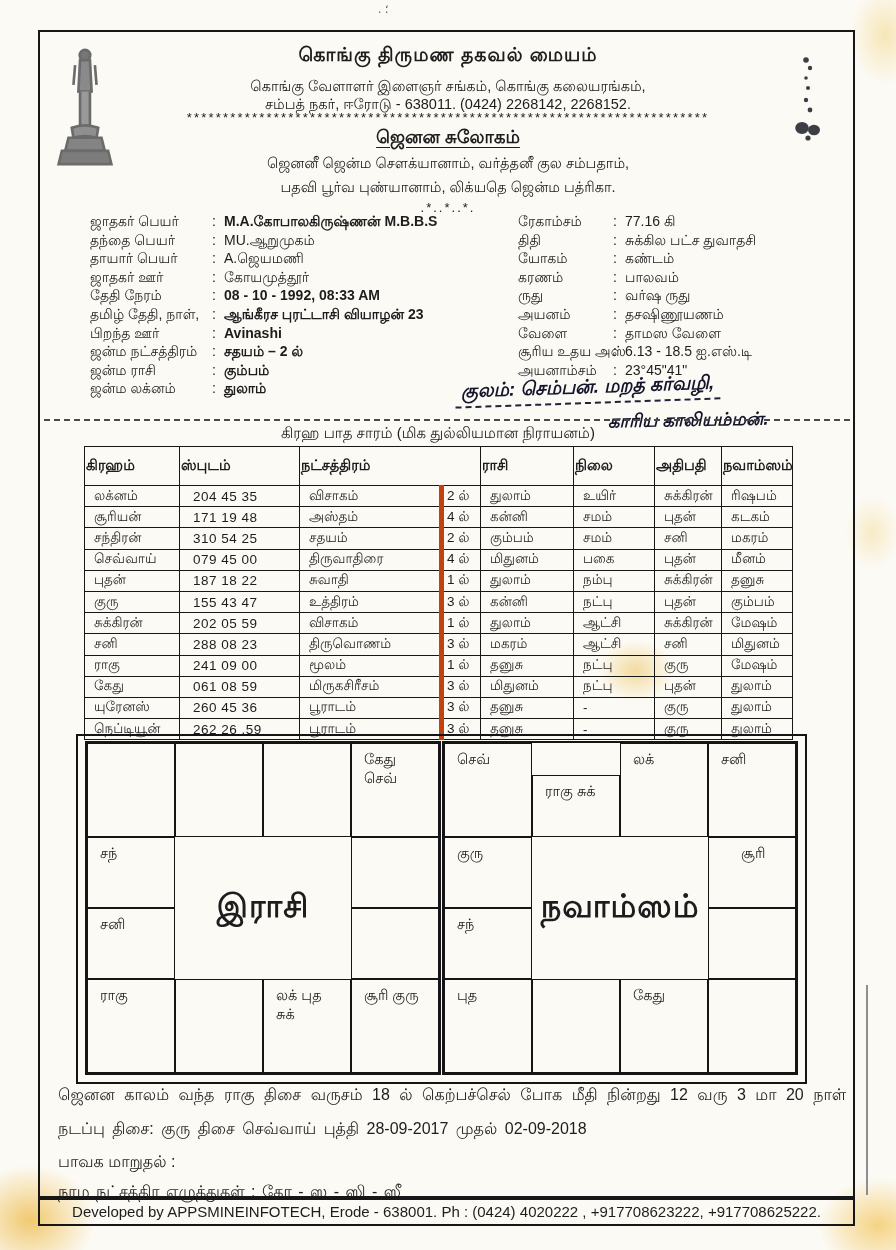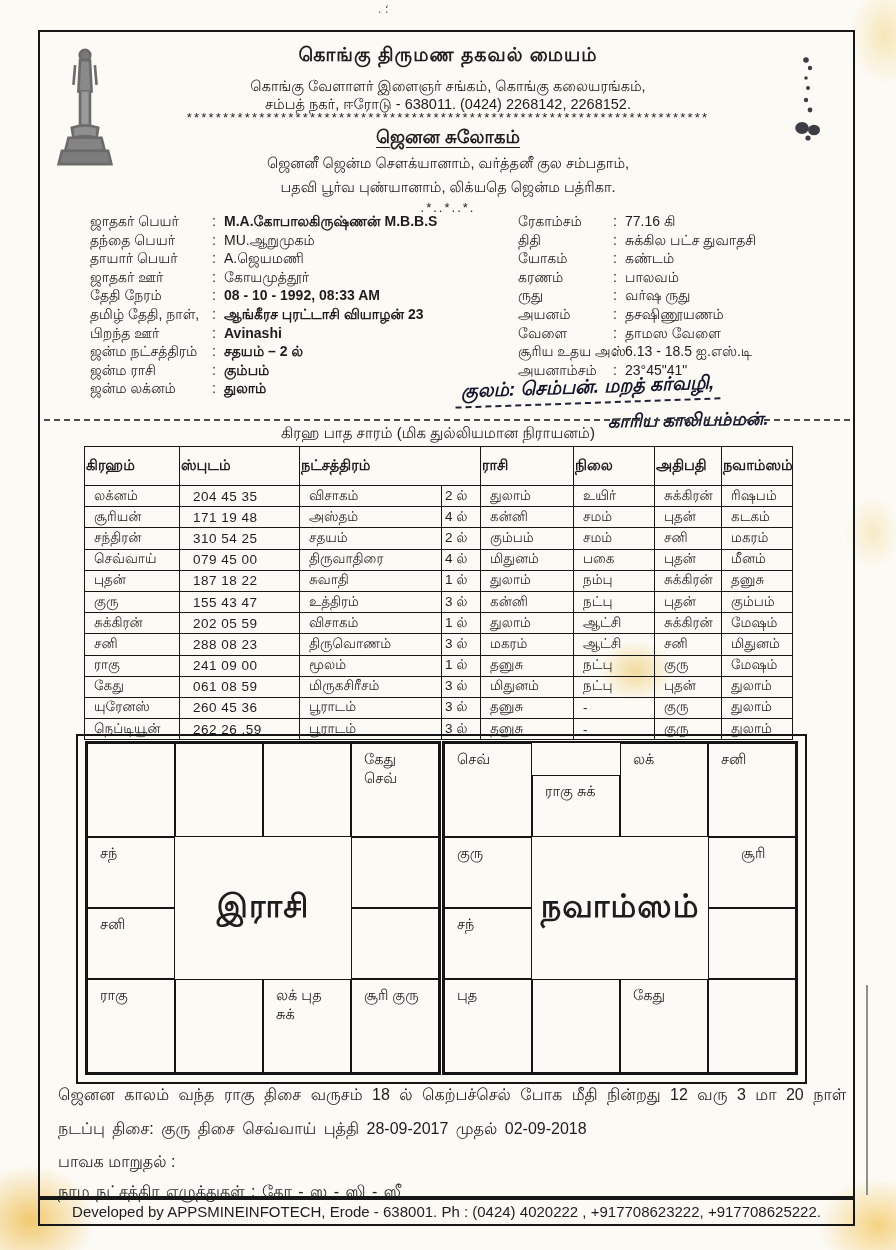--- a/index.html
+++ b/index.html
@@ -45,21 +45,21 @@
   .handwrite2{position:absolute;left:608px;top:410px;font-size:18px;font-style:italic;font-weight:bold;color:#14142b;transform:rotate(-1deg);}
 
   .dash-sep{position:absolute;left:44px;top:419px;width:806px;border-top:2px dashed #4a4a4a;}
   .table-title{position:absolute;left:84px;top:424px;width:708px;text-align:center;font-size:15px;}
 
   table.planets{position:absolute;left:84px;top:446px;border-collapse:collapse;table-layout:fixed;width:708px;}
   table.planets th,table.planets td{border:1.8px solid #171717;overflow:hidden;white-space:nowrap;}
   table.planets th{font-size:14.5px;font-weight:bold;height:36px;text-align:left;}
   table.planets td{font-size:13.5px;height:20.2px;padding:0 0 0 9px;}
   table.planets td.c1{padding-left:13px;letter-spacing:.5px;}
-  table.planets td.c3{border-left:1px solid #c2410c;padding-left:3px;}
+  table.planets td.c3{border-left:5px solid #c2410c;padding-left:3px;}
   table.planets th.nak{border-right:1.8px solid #171717;}
 
   .charts-box{position:absolute;left:76px;top:734px;width:731px;height:350px;border:2px solid #151515;box-sizing:border-box;display:flex;justify-content:space-between;padding:5px 7px;}
   .chart{display:grid;grid-template-columns:repeat(4,1fr);grid-template-rows:94px 71px 71px 94px;border:2px solid #151515;width:352px;height:330px;box-sizing:content-box;background:transparent;}
   .chart-cell{border:1px solid #151515;padding:6px 2px 0 12px;font-size:14.5px;white-space:pre-line;line-height:19px;}
   .chart-center{display:flex;align-items:center;justify-content:center;font-size:32px;font-weight:bold;letter-spacing:1px;}
 
   .fline{position:absolute;left:58px;width:780px;font-size:16px;white-space:nowrap;}
   .f1{top:1086px;word-spacing:5px;}
   .f2{top:1120px;word-spacing:3px;}

